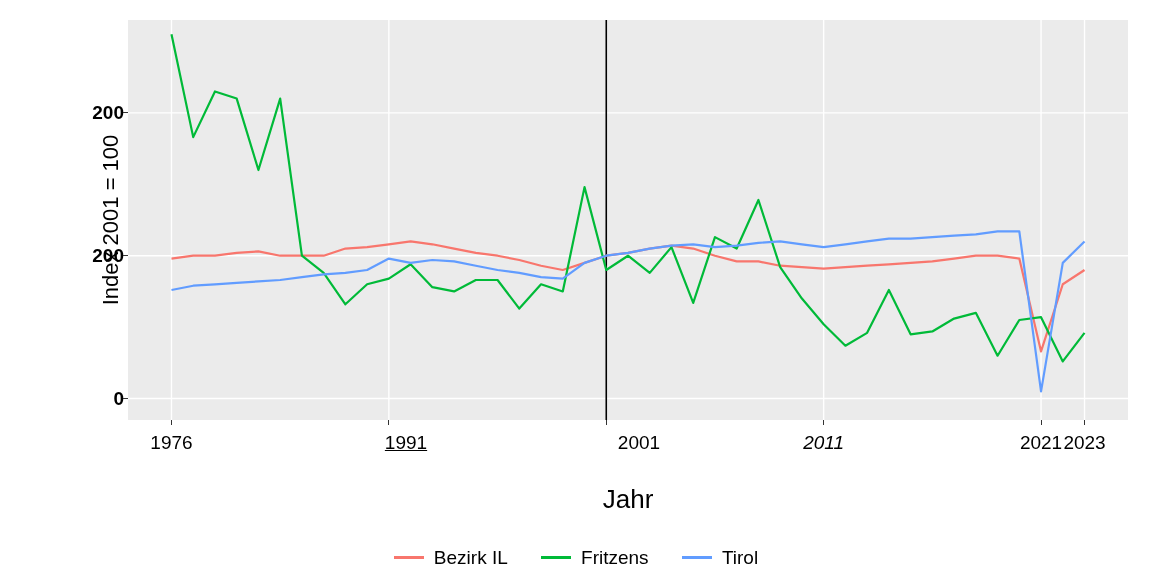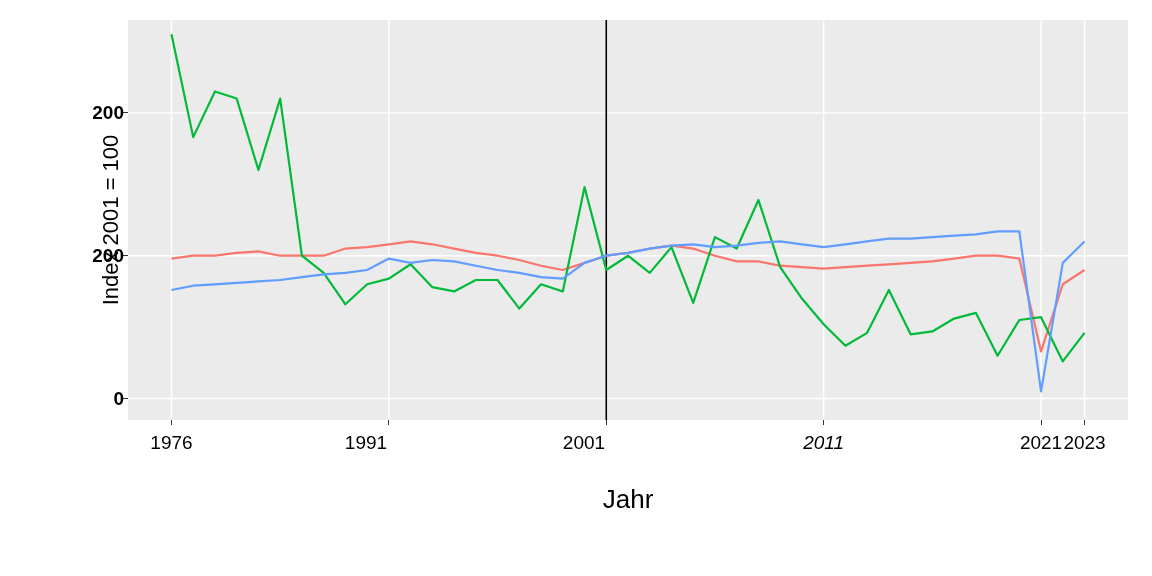--- a/index.html
+++ b/index.html
@@ -49,36 +49,50 @@
   </div>
 
   <div id="yticks">
       <div class="ytick" style="top: 398.571px;">0</div>
       <div class="ytick" style="top: 255.714px;">200</div>
       <div class="ytick" style="top: 112.857px;">200</div>
     </div>
 
   <div id="xticks">
       <div class="xtick" style="left: 171.478px;">1976</div>
-      <div class="xtick" style="left: 366px;">1991</div>
-      <div class="xtick" style="left: 584px;">2001</div>
+      <div class="xtick" style="left: 406px; text-decoration: underline;">1991</div>
+      <div class="xtick" style="left: 639px;">2001</div>
       <div class="xtick" style="left: 823.652px; font-style: italic;">2011</div>
       <div class="xtick" style="left: 1041.04px;">2021</div>
       <div class="xtick" style="left: 1084.52px;">2023</div>
     </div>
 
   <div id="tickmarks">
       <div class="tick-mark" style="left: 123px; top: 398.071px; width: 5px; height: 1px;"></div>
       <div class="tick-mark" style="left: 123px; top: 255.214px; width: 5px; height: 1px;"></div>
       <div class="tick-mark" style="left: 123px; top: 112.357px; width: 5px; height: 1px;"></div>
       <div class="tick-mark" style="left: 170.978px; top: 420px; width: 1px; height: 5px;"></div>
       <div class="tick-mark" style="left: 388.37px; top: 420px; width: 1px; height: 5px;"></div>
       <div class="tick-mark" style="left: 605.761px; top: 420px; width: 1px; height: 5px;"></div>
       <div class="tick-mark" style="left: 823.152px; top: 420px; width: 1px; height: 5px;"></div>
       <div class="tick-mark" style="left: 1040.54px; top: 420px; width: 1px; height: 5px;"></div>
       <div class="tick-mark" style="left: 1084.02px; top: 420px; width: 1px; height: 5px;"></div>
     </div>
 
   <div class="axis-label-y">Index 2001 = 100</div>
   <div class="axis-label-x">Jahr</div>
 
+  <div class="legend">
+    <span class="item">
+        <span class="sw" id="sw0" style="background: rgb(248, 118, 109);"></span>
+        <span>Bezirk IL</span>
+      </span>
+    <span class="item">
+        <span class="sw" id="sw1" style="background: rgb(0, 186, 56);"></span>
+        <span>Fritzens</span>
+      </span>
+    <span class="item">
+        <span class="sw" id="sw2" style="background: rgb(97, 156, 255);"></span>
+        <span>Tirol</span>
+      </span>
+  </div>
 
 </div>
 
 </body></html>

